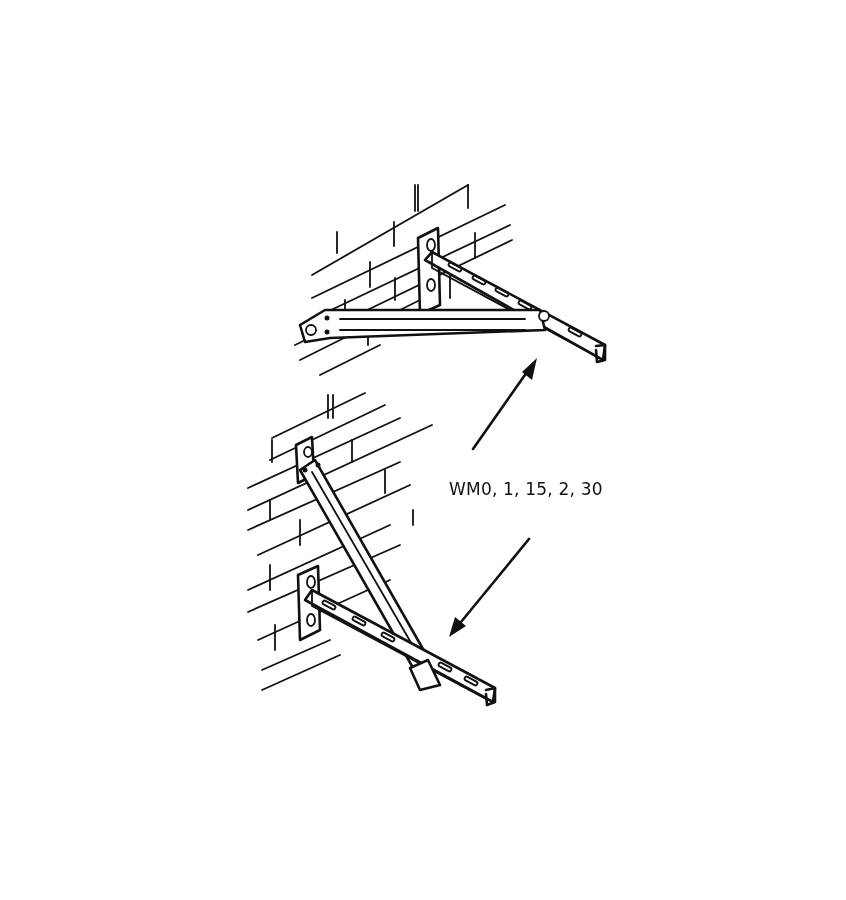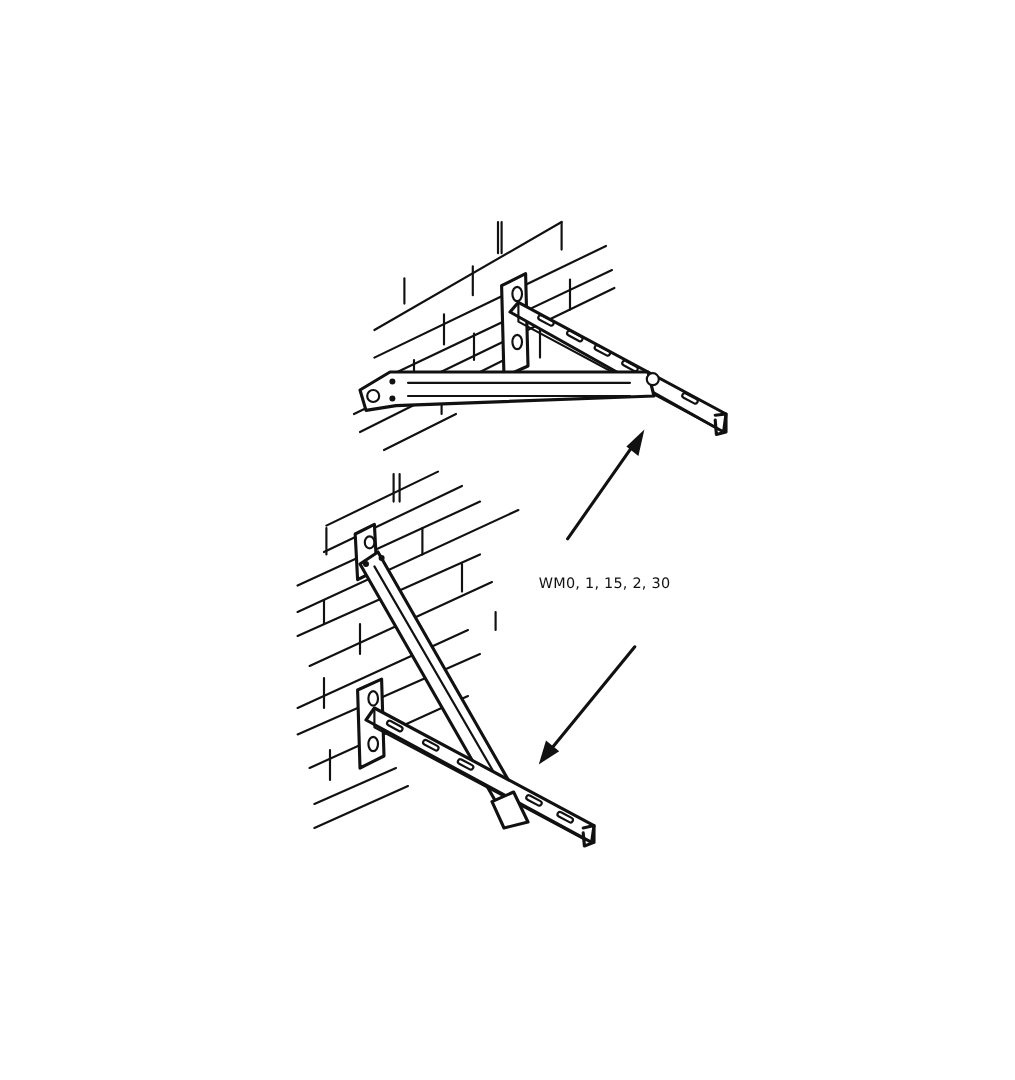--- a/index.html
+++ b/index.html
@@ -1,18 +1,18 @@
 <!DOCTYPE html>
 <html><head>
 <meta charset="utf-8">
 <style>
   html, body { margin: 0; padding: 0; background: #ffffff; }
   body { width: 846px; height: 900px; position: relative; overflow: hidden; font-family: "DejaVu Sans", sans-serif; }
   svg { position: absolute; left: 0; top: 0; }
-  .label { position: absolute; left: 449px; top: 479px; font-size: 12px; color: #111; letter-spacing: 0.2px; white-space: nowrap; text-align: right; }
+  .label { position: absolute; left: 449px; top: 479px; font-size: 17px; color: #111; letter-spacing: 0.2px; white-space: nowrap; text-align: right; }
   .ln { stroke: #111; stroke-width: 1.8; fill: none; stroke-linecap: round; stroke-linejoin: round; }
   .thick { stroke: #111; stroke-width: 2.6; fill: none; stroke-linecap: round; stroke-linejoin: round; }
   .fillw { fill: #fff; }
 </style>
 </head>
 <body>
 
 <svg width="846" height="900" viewBox="0 0 846 900">
 
   <g>

